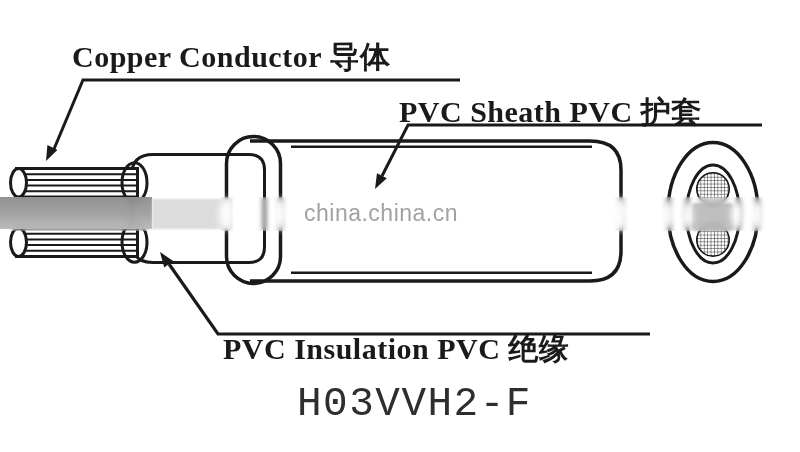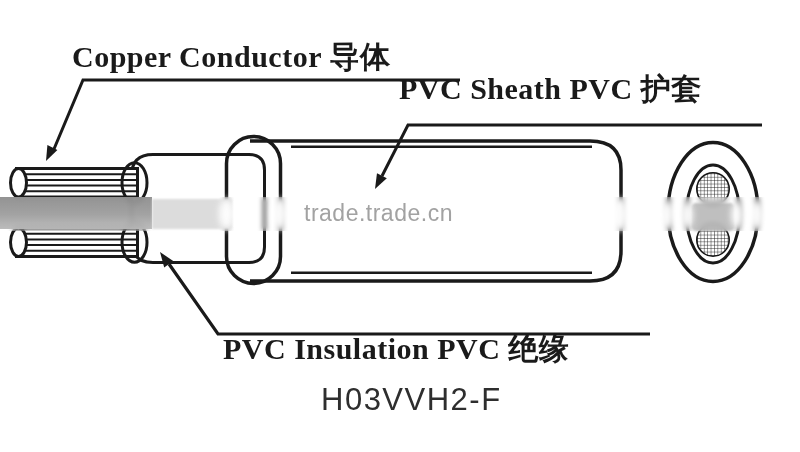--- a/index.html
+++ b/index.html
@@ -15,22 +15,22 @@
   svg{position:absolute;left:0;top:0;}
   .ln{stroke:var(--ink);fill:none;}
   .fillw{fill:#ffffff;}
   .arrow{fill:var(--ink);stroke:none;}
   .label{
     position:absolute;color:var(--ink);font-weight:bold;font-size:30px;
     letter-spacing:0.5px;white-space:nowrap;line-height:1;
   }
   .model-title{
     position:absolute;left:297px;top:384px;color:var(--title-ink);
-    font-family:Liberation Sans, sans-serif;font-size:31px;font-weight:400;
-    letter-spacing:1.5px;white-space:nowrap;line-height:1;margin-left:24px;
+    font-family:Liberation Mono, monospace;font-size:41px;font-weight:400;
+    letter-spacing:1.5px;white-space:nowrap;line-height:1;
   }
   .wm-band{
     position:absolute;left:0;top:197px;width:800px;height:34px;
     background:rgba(255,255,255,0.18);
     -webkit-backdrop-filter:blur(2.5px);backdrop-filter:blur(2.5px);
   }
   .wm-left{
     position:absolute;left:0;top:197px;width:152px;height:32px;
     background:linear-gradient(180deg,#8e8e8e 0%,#9c9c9c 50%,#b9b9b9 100%);
     opacity:0.95;filter:blur(0.5px);
@@ -122,20 +122,20 @@
   <div class="wm-left"></div>
   <div class="wm-mid"></div>
   <div class="wm-end"></div>
   <div class="glow" style="left:219px;top:198px;width:15px;height:32px;"></div>
   <div class="glow" style="left:272px;top:198px;width:15px;height:32px;"></div>
   <div class="glow" style="left:611px;top:198px;width:17px;height:33px;"></div>
   <div class="glow" style="left:660px;top:201px;width:14px;height:28px;"></div>
   <div class="glow" style="left:750px;top:201px;width:14px;height:28px;"></div>
   <div class="glow" style="left:681px;top:202px;width:12px;height:26px;"></div>
   <div class="glow" style="left:731px;top:202px;width:12px;height:26px;"></div>
-  <div class="wm-text">trade.trade.cn</div>
+  <div class="wm-text">china.china.cn</div>
 
   <div class="label" style="left:72px;top:42px;">Copper Conductor 导体</div>
-  <div class="label" style="left:399px;top:74px;">PVC Sheath PVC 护套</div>
+  <div class="label" style="left:399px;top:97px;">PVC Sheath PVC 护套</div>
   <div class="label" style="left:223px;top:295px;margin-top:39px;">PVC Insulation PVC 绝缘</div>
   <div class="model-title">H03VVH2-F</div>
 
 </div>
 
 </body></html>

